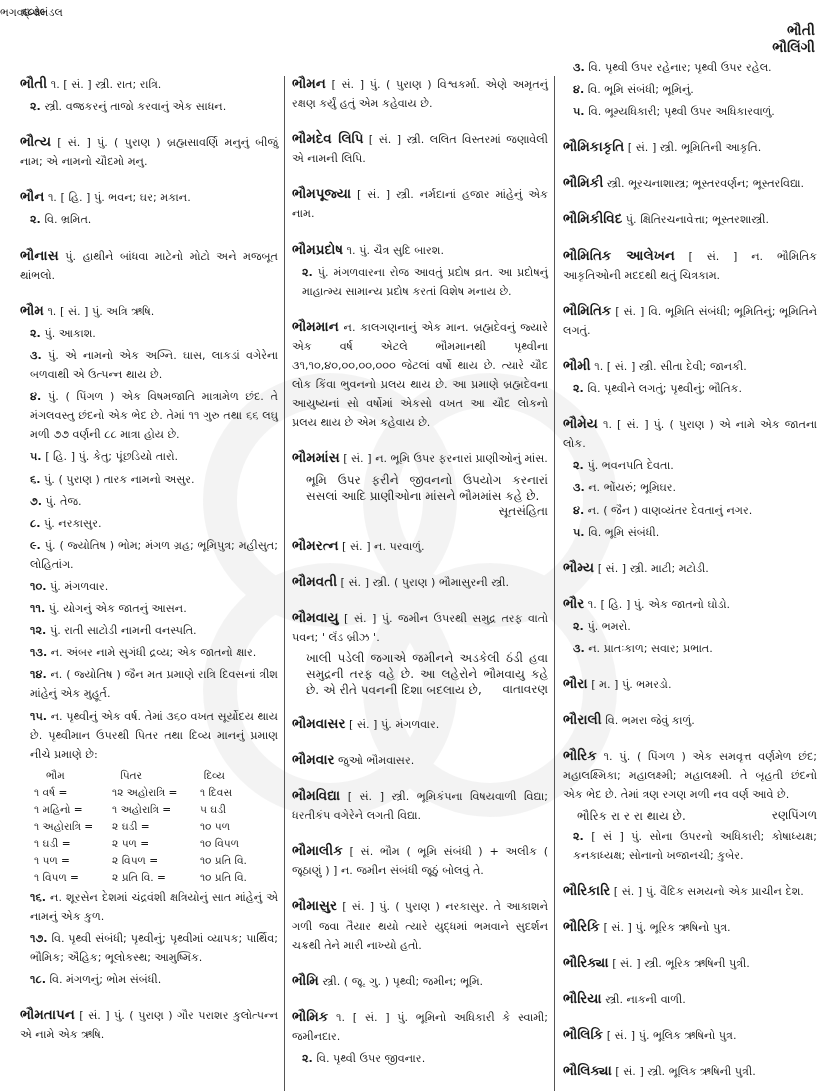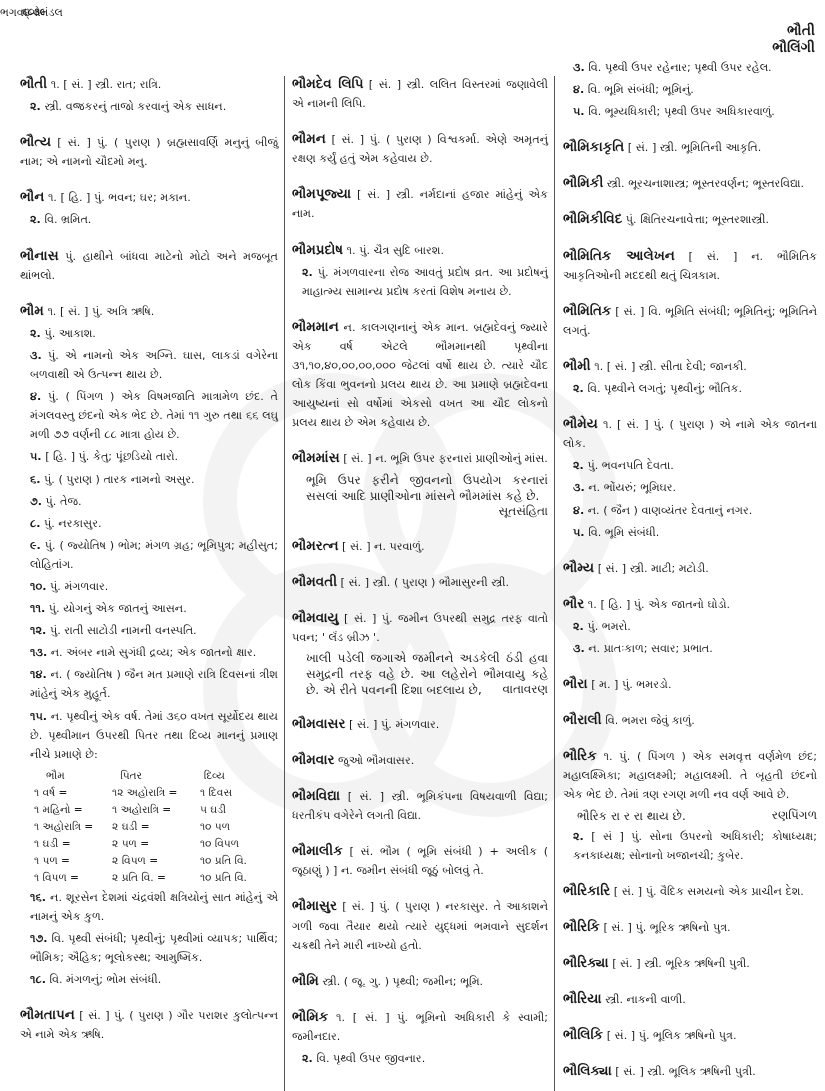--- a/index.html
+++ b/index.html
@@ -131,22 +131,22 @@
           <span class="c3">૧૦ પ્રતિ વિ.</span>
         </div>
       </div>
       <div class="sense"><span class="num">૧૬.</span> <span class="def">ન. શૂરસેન દેશમાં ચંદ્રવંશી ક્ષત્રિયોનું સાત માંહેનું એ નામનું એક કુળ.</span></div>
       <div class="sense"><span class="num">૧૭.</span> <span class="def">વિ. પૃથ્વી સંબંધી; પૃથ્વીનું; પૃથ્વીમાં વ્યાપક; પાર્થિવ; ભૌમિક; ઐહિક; ભૂલોકસ્થ; આમુષ્મિક.</span></div>
       <div class="sense"><span class="num">૧૮.</span> <span class="def">વિ. મંગળનું; ભોમ સંબંધી.</span></div>
       <div class="entry"><span class="hw">ભૌમતાપન</span> <span class="def">[ સં. ] પું. ( પુરાણ ) ગૌર પરાશર કુલોત્પન્ન એ નામે એક ઋષિ.</span></div>
     </div>
   <div class="divider div1"></div>
   <div class="col col-mid" id="col-mid">
+      <div class="entry"><span class="hw">ભૌમન</span> <span class="def">[ સં. ] પું. ( પુરાણ ) વિશ્વકર્મા. એણે અમૃતનું રક્ષણ કર્યું હતું એમ કહેવાય છે.</span></div>
       <div class="entry"><span class="hw">ભૌમદેવ લિપિ</span> <span class="def">[ સં. ] સ્ત્રી. લલિત વિસ્તરમાં જણાવેલી એ નામની લિપિ.</span></div>
-      <div class="entry"><span class="hw">ભૌમન</span> <span class="def">[ સં. ] પું. ( પુરાણ ) વિશ્વકર્મા. એણે અમૃતનું રક્ષણ કર્યું હતું એમ કહેવાય છે.</span></div>
       <div class="entry"><span class="hw">ભૌમપૂજ્યા</span> <span class="def">[ સં. ] સ્ત્રી. નર્મદાનાં હજાર માંહેનું એક નામ.</span></div>
       <div class="entry"><span class="hw">ભૌમપ્રદોષ</span> <span class="def">૧. પું. ચૈત્ર સુદિ બારશ.</span></div>
       <div class="sense"><span class="num">૨.</span> <span class="def">પું. મંગળવારના રોજ આવતું પ્રદોષ વ્રત. આ પ્રદોષનું માહાત્મ્ય સામાન્ય પ્રદોષ કરતાં વિશેષ મનાય છે.</span></div>
       <div class="entry"><span class="hw">ભૌમમાન</span> <span class="def">ન. કાલગણનાનું એક માન. બ્રહ્મદેવનું જ્યારે એક વર્ષ એટલે ભૌમમાનથી પૃથ્વીના ૩૧,૧૦,૪૦,૦૦,૦૦,૦૦૦ જેટલાં વર્ષો થાય છે. ત્યારે ચૌદ લોક કિંવા ભુવનનો પ્રલય થાય છે. આ પ્રમાણે બ્રહ્મદેવના આયુષ્યનાં સો વર્ષોમાં એકસો વખત આ ચૌદ લોકનો પ્રલય થાય છે એમ કહેવાય છે.</span></div>
       <div class="entry"><span class="hw">ભૌમમાંસ</span> <span class="def">[ સં. ] ન. ભૂમિ ઉપર ફરનારાં પ્રાણીઓનું માંસ.</span></div>
       <div class="quote"><span>ભૂમિ ઉપર ફરીને જીવનનો ઉપયોગ કરનારાં સસલાં આદિ પ્રાણીઓના માંસને ભૌમમાંસ કહે છે.</span><span class="src">સૂતસંહિતા</span></div>
       <div class="entry"><span class="hw">ભૌમરત્ન</span> <span class="def">[ સં. ] ન. પરવાળું.</span></div>
       <div class="entry"><span class="hw">ભૌમવતી</span> <span class="def">[ સં. ] સ્ત્રી. ( પુરાણ ) ભૌમાસુરની સ્ત્રી.</span></div>
       <div class="entry"><span class="hw">ભૌમવાયુ</span> <span class="def">[ સં. ] પું. જમીન ઉપરથી સમુદ્ર તરફ વાતો પવન; ' લૅંડ બ્રીઝ '.</span></div>
       <div class="quote"><span>ખાલી પડેલી જગાએ જમીનને અડકેલી ઠંડી હવા સમુદ્રની તરફ વહે છે. આ લહેરોને ભૌમવાયુ કહે છે. એ રીતે પવનની દિશા બદલાય છે,</span><span class="src">વાતાવરણ</span></div>

